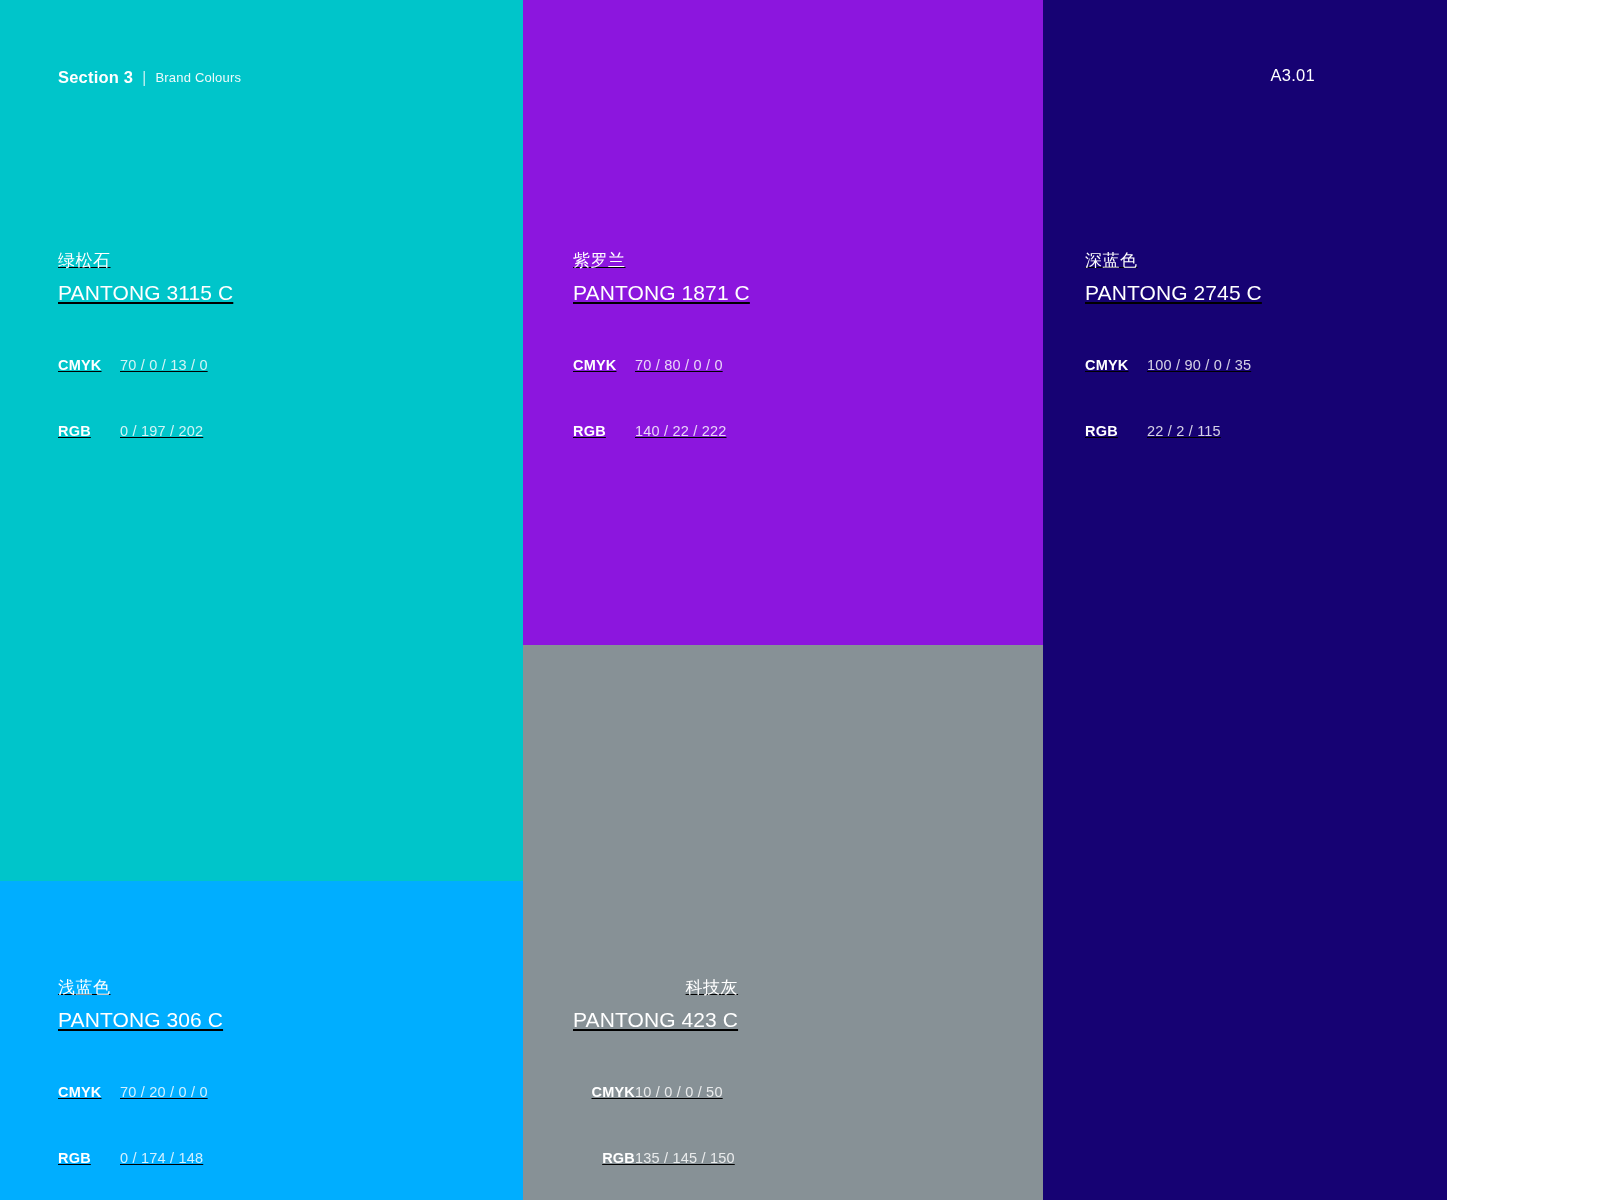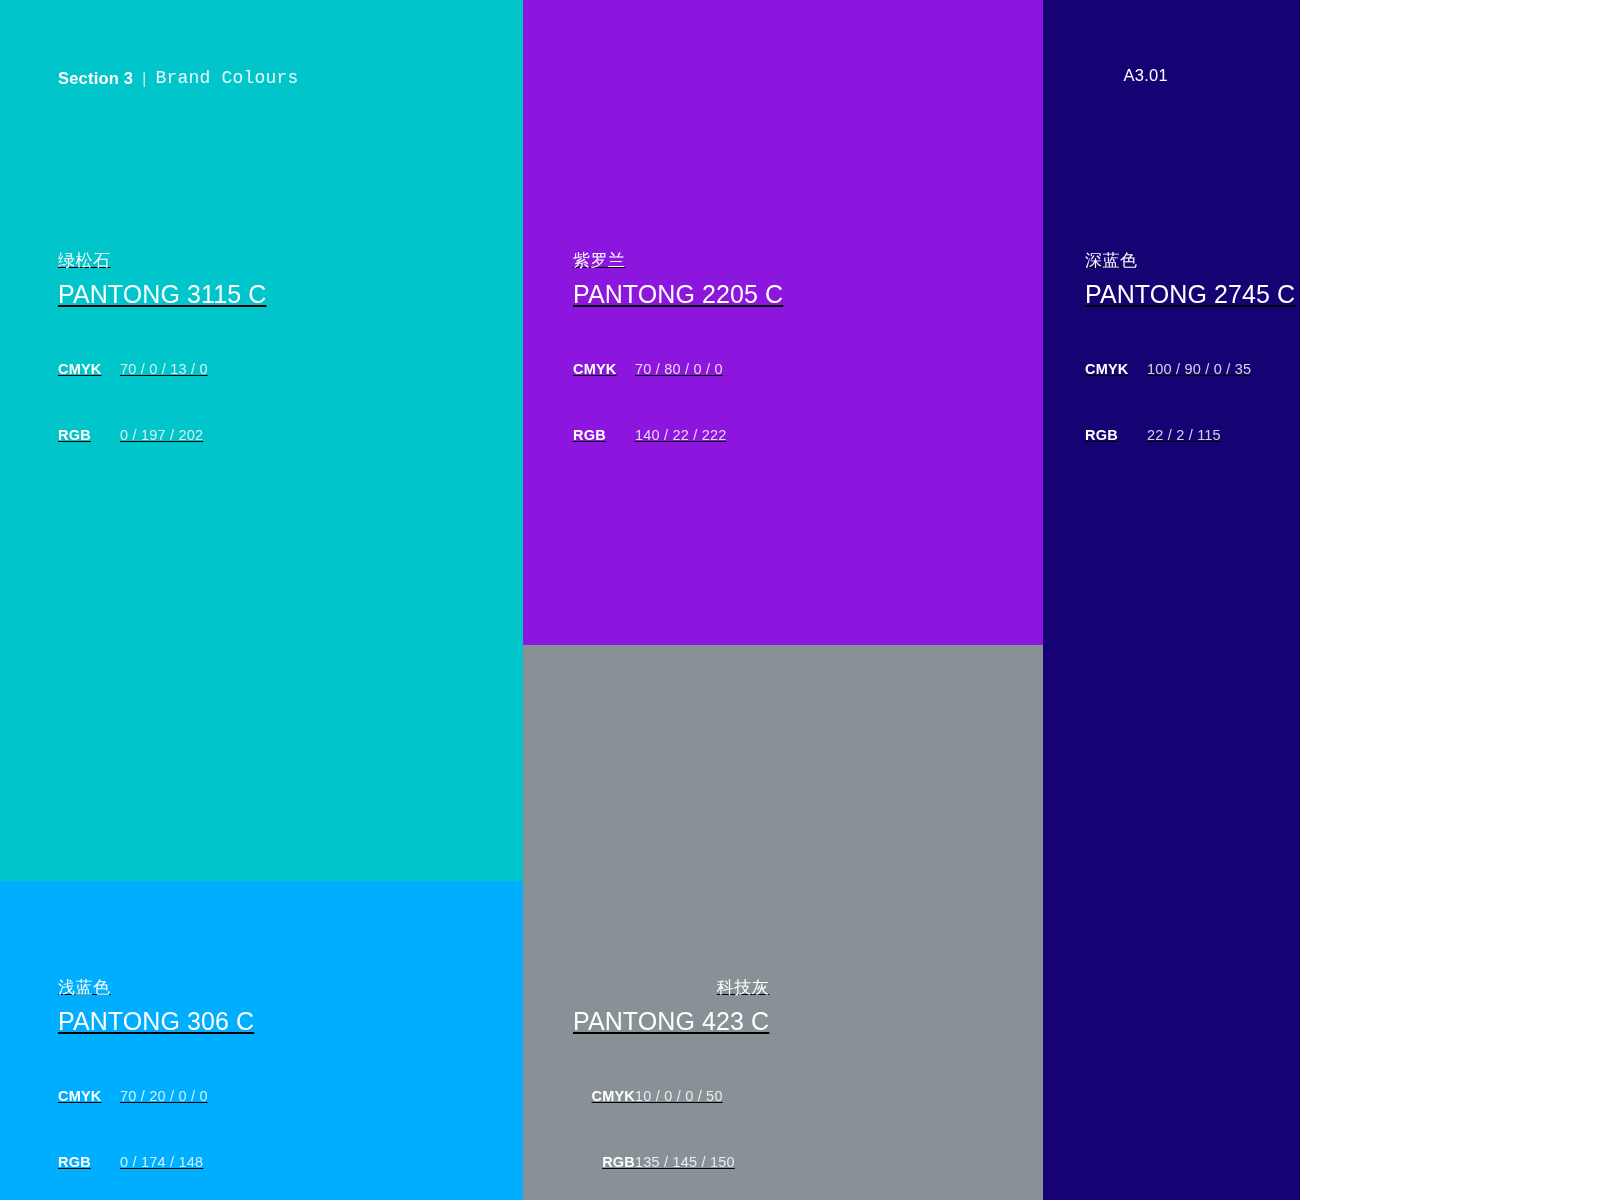--- a/index.html
+++ b/index.html
@@ -7,24 +7,25 @@
     padding: 0;
     background: #ffffff;
   }
   body {
     font-family: "Liberation Sans", "DejaVu Sans", sans-serif;
     -webkit-font-smoothing: antialiased;
   }
 
   .page {
     position: relative;
-    width: 1300px;
+    width: 1420px;
     height: 1200px;
     overflow: hidden;
     background: #7f1d1d;
+    padding-left: 27px;
   }
 
   
   .swatch {
     position: absolute;
     box-sizing: border-box;
   }
 
   
   .swatch-turquoise  { left: 0px;    top: 0px;   width: 523px;  height: 881px; }
@@ -53,25 +54,24 @@
     color: #ffffff;
     letter-spacing: 0.2px;
   }
   .header-sep {
     font-size: 16.5px;
     font-weight: 400;
     color: rgba(255,255,255,0.88);
     transform: scaleX(0.8);
   }
   .header-title {
-    font-size: 18px;
+    font-size: 13px;
     font-weight: 400;
     color: rgba(255,255,255,0.93);
     letter-spacing: 0.2px;
-    font-family: Liberation Mono, monospace;
   }
 
   .page-number {
     position: absolute;
     right: 132px;
     top: 66px;
     font-size: 16.5px;
     font-weight: 500;
     color: #ffffff;
     letter-spacing: 0.3px;
@@ -86,21 +86,21 @@
   }
   .info-cn {
     font-size: 17px;
     font-weight: 400;
     color: #ffffff;
     line-height: 1;
     margin-bottom: 13px;
     letter-spacing: 0.5px;
   }
   .info-pantone {
-    font-size: 25px;
+    font-size: 21px;
     font-weight: 400;
     color: #ffffff;
     line-height: 1;
     margin-bottom: 15px;
     letter-spacing: 0.1px;
   }
   .spec-row {
     display: flex;
     align-items: baseline;
     line-height: 1;
@@ -158,21 +158,21 @@
       <span class="spec-value">70 / 0 / 13 / 0</span>
     </div>
     <div class="spec-row">
       <span class="spec-label">RGB</span>
       <span class="spec-value">0 / 197 / 202</span>
     </div>
   </div>
 
   <div class="info info-violet">
     <div class="info-cn">紫罗兰</div>
-    <div class="info-pantone">PANTONG 2205 C</div>
+    <div class="info-pantone">PANTONG 1871 C</div>
     <div class="spec-row">
       <span class="spec-label">CMYK</span>
       <span class="spec-value">70 / 80 / 0 / 0</span>
     </div>
     <div class="spec-row">
       <span class="spec-label">RGB</span>
       <span class="spec-value">140 / 22 / 222</span>
     </div>
   </div>
 

